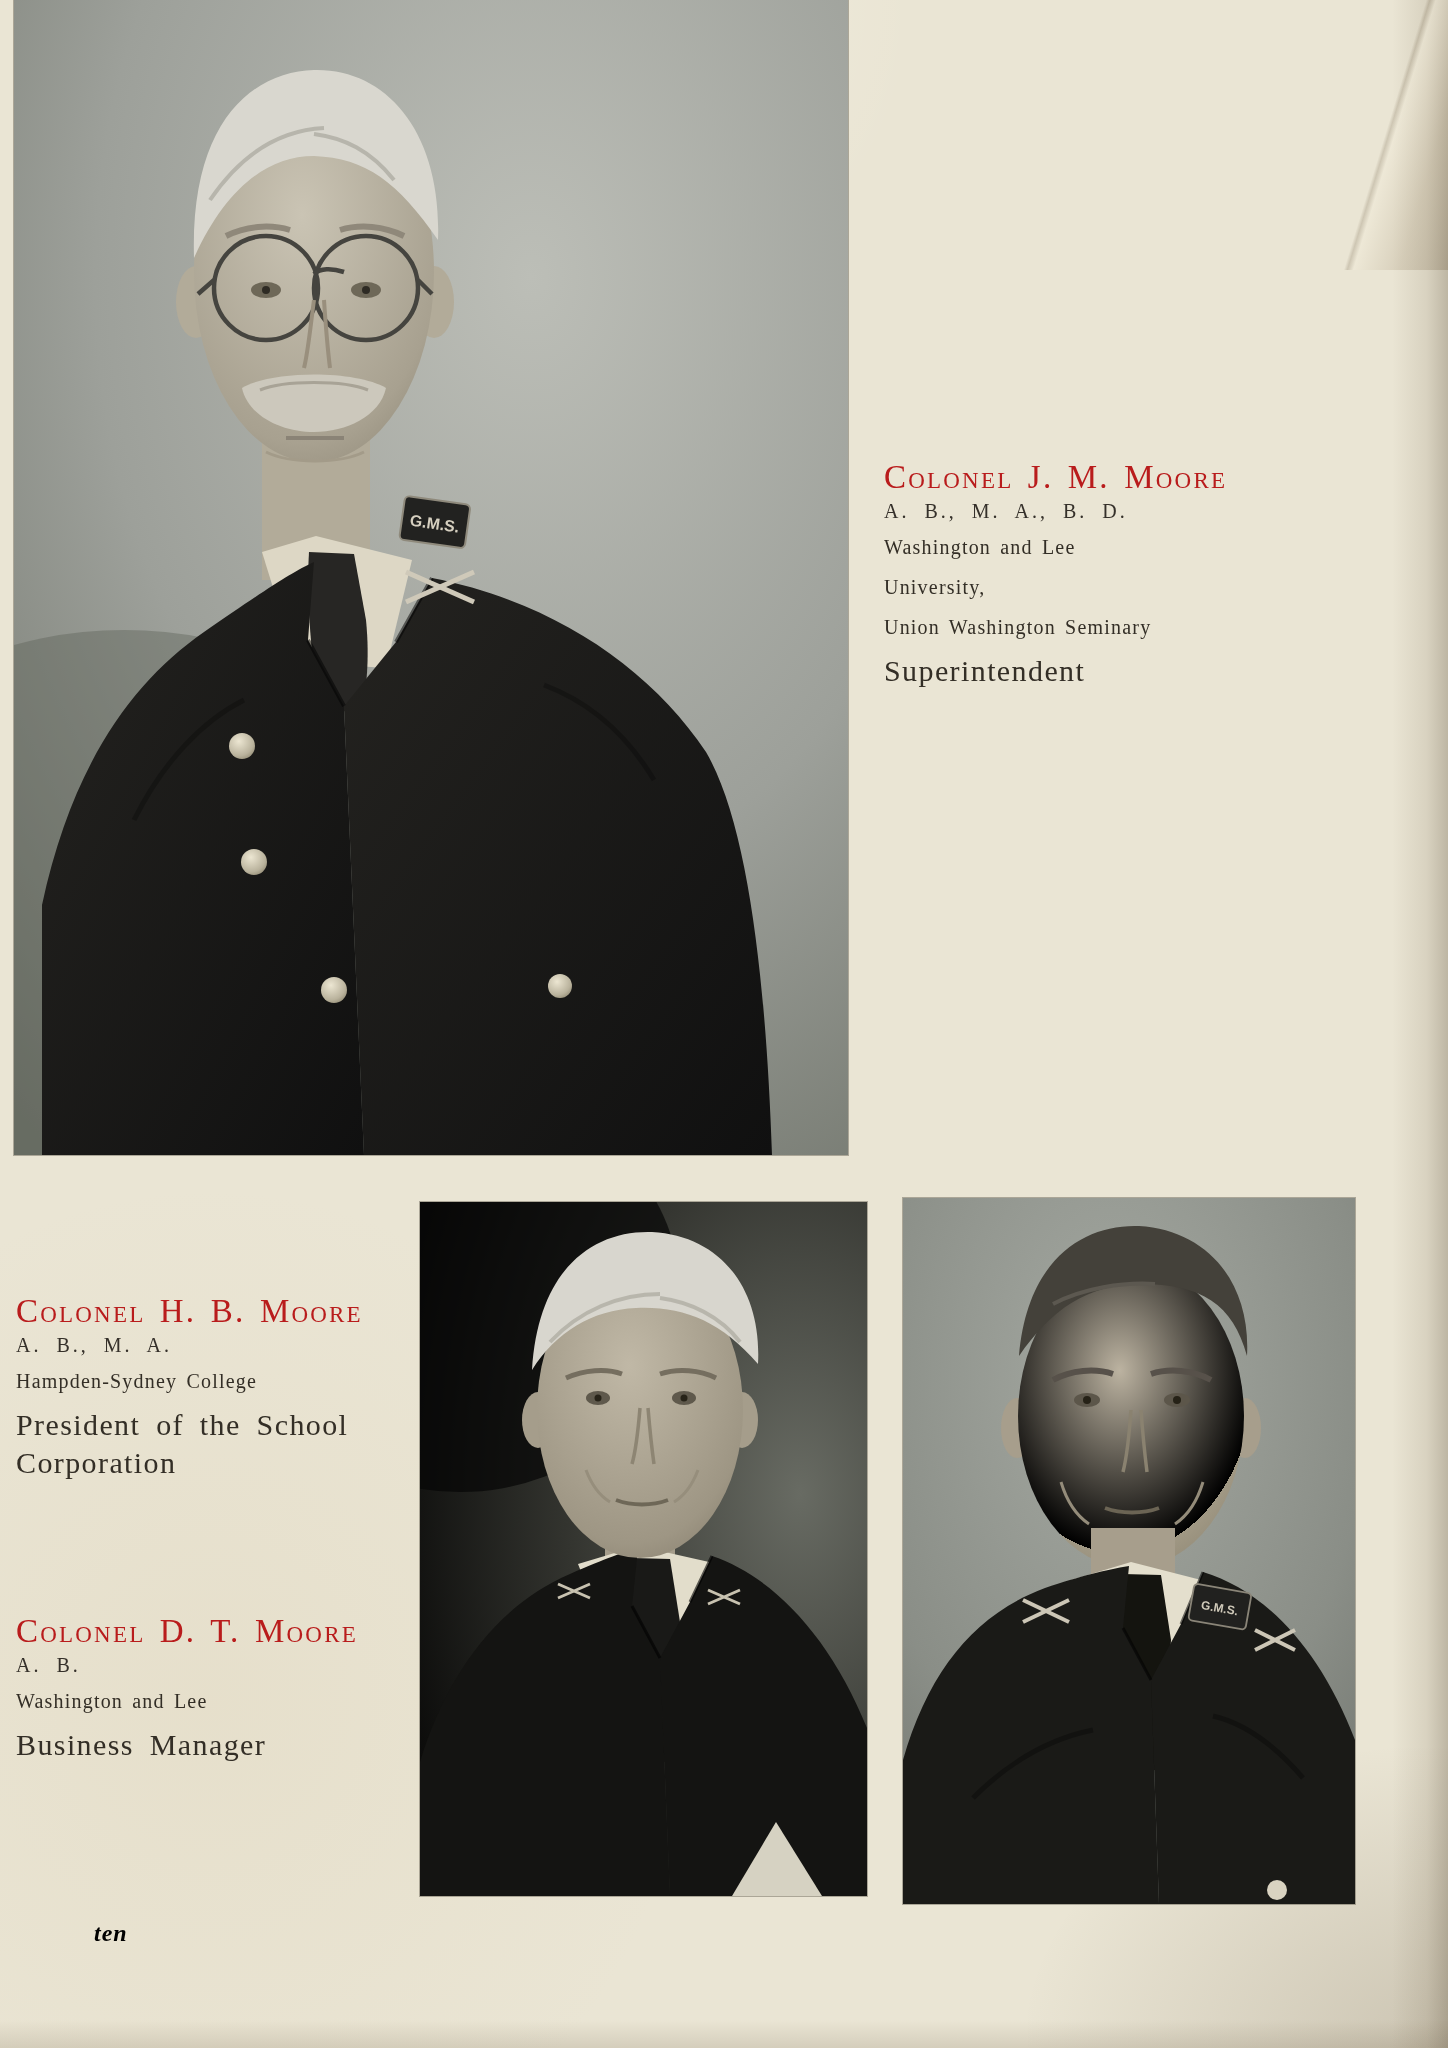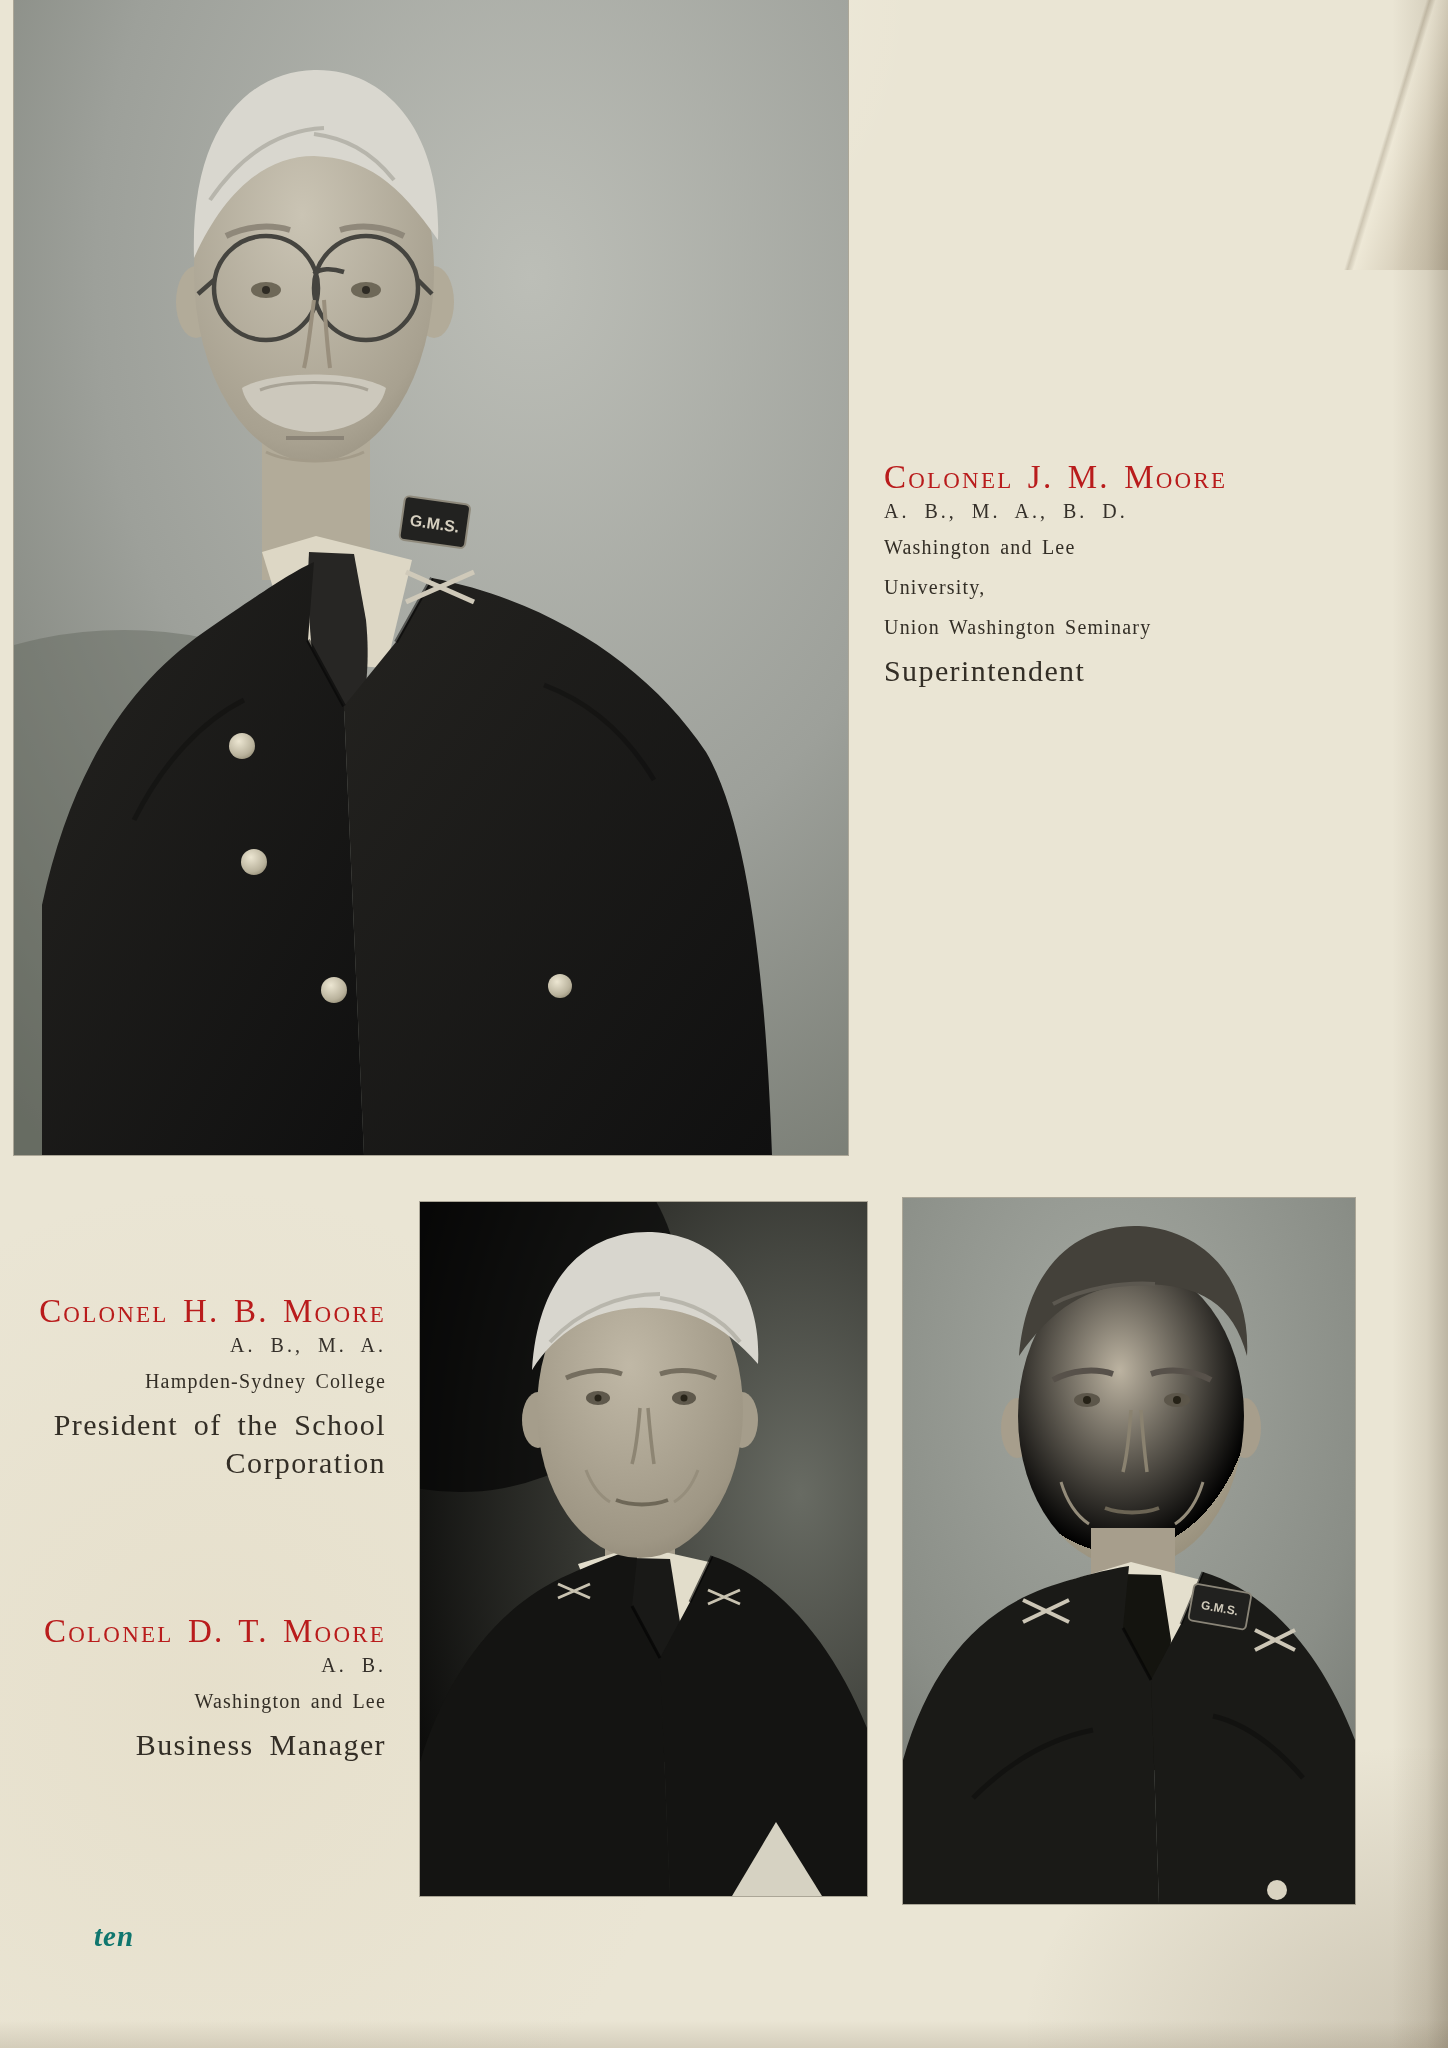--- a/index.html
+++ b/index.html
@@ -25,35 +25,35 @@
     background:linear-gradient(to bottom, rgba(100,85,60,0), rgba(100,85,60,.16));}
 
   .photo{position:absolute;box-shadow:0 0 0 1px rgba(55,48,38,.35);line-height:0;}
   .photo svg{display:block;width:100%;height:100%;}
   .photo-top{left:14px;top:0;width:834px;height:1155px;}
   .photo-mid{left:420px;top:1202px;width:447px;height:694px;}
   .photo-right{left:903px;top:1198px;width:452px;height:706px;}
 
   .caption{position:absolute;}
   .cap-right{left:884px;top:458px;width:420px;text-align:left;}
-  .cap-left{left:16px;width:370px;text-align:right;}
+  .cap-left{left:16px;width:370px;text-align:left;}
   .cap-hb{top:1292px;}
   .cap-dt{top:1612px;}
   .cap-name{font-variant:small-caps;font-size:33px;line-height:38px;
     letter-spacing:2.2px;color:#b91c1c;word-spacing:4px;}
   .cap-degrees{font-variant:small-caps;font-size:20px;line-height:26px;
     letter-spacing:3px;word-spacing:7px;color:#35302a;margin-top:2px;}
   .cap-line{font-size:20px;line-height:33px;letter-spacing:1.2px;
     word-spacing:3px;color:#332e26;margin-top:7px;}
   .cap-role{font-size:30px;line-height:38px;
     letter-spacing:1.4px;word-spacing:7px;color:#332e26;margin-top:8px;}
   .cap-role + .cap-role{margin-top:0;}
 
   .page-number{position:absolute;left:94px;top:1920px;
-    font-style:italic;font-weight:700;font-size:29px;letter-spacing:1px;color:#0f766e;}
+    font-style:italic;font-weight:700;font-size:24px;letter-spacing:1px;color:#000000;}
 </style>
 </head>
 <body>
 
 <div class="page">
 
   <div class="tone t1"></div>
   <div class="tone t2"></div>
   <div class="tone t3"></div>
   <div class="edge-right"></div>

